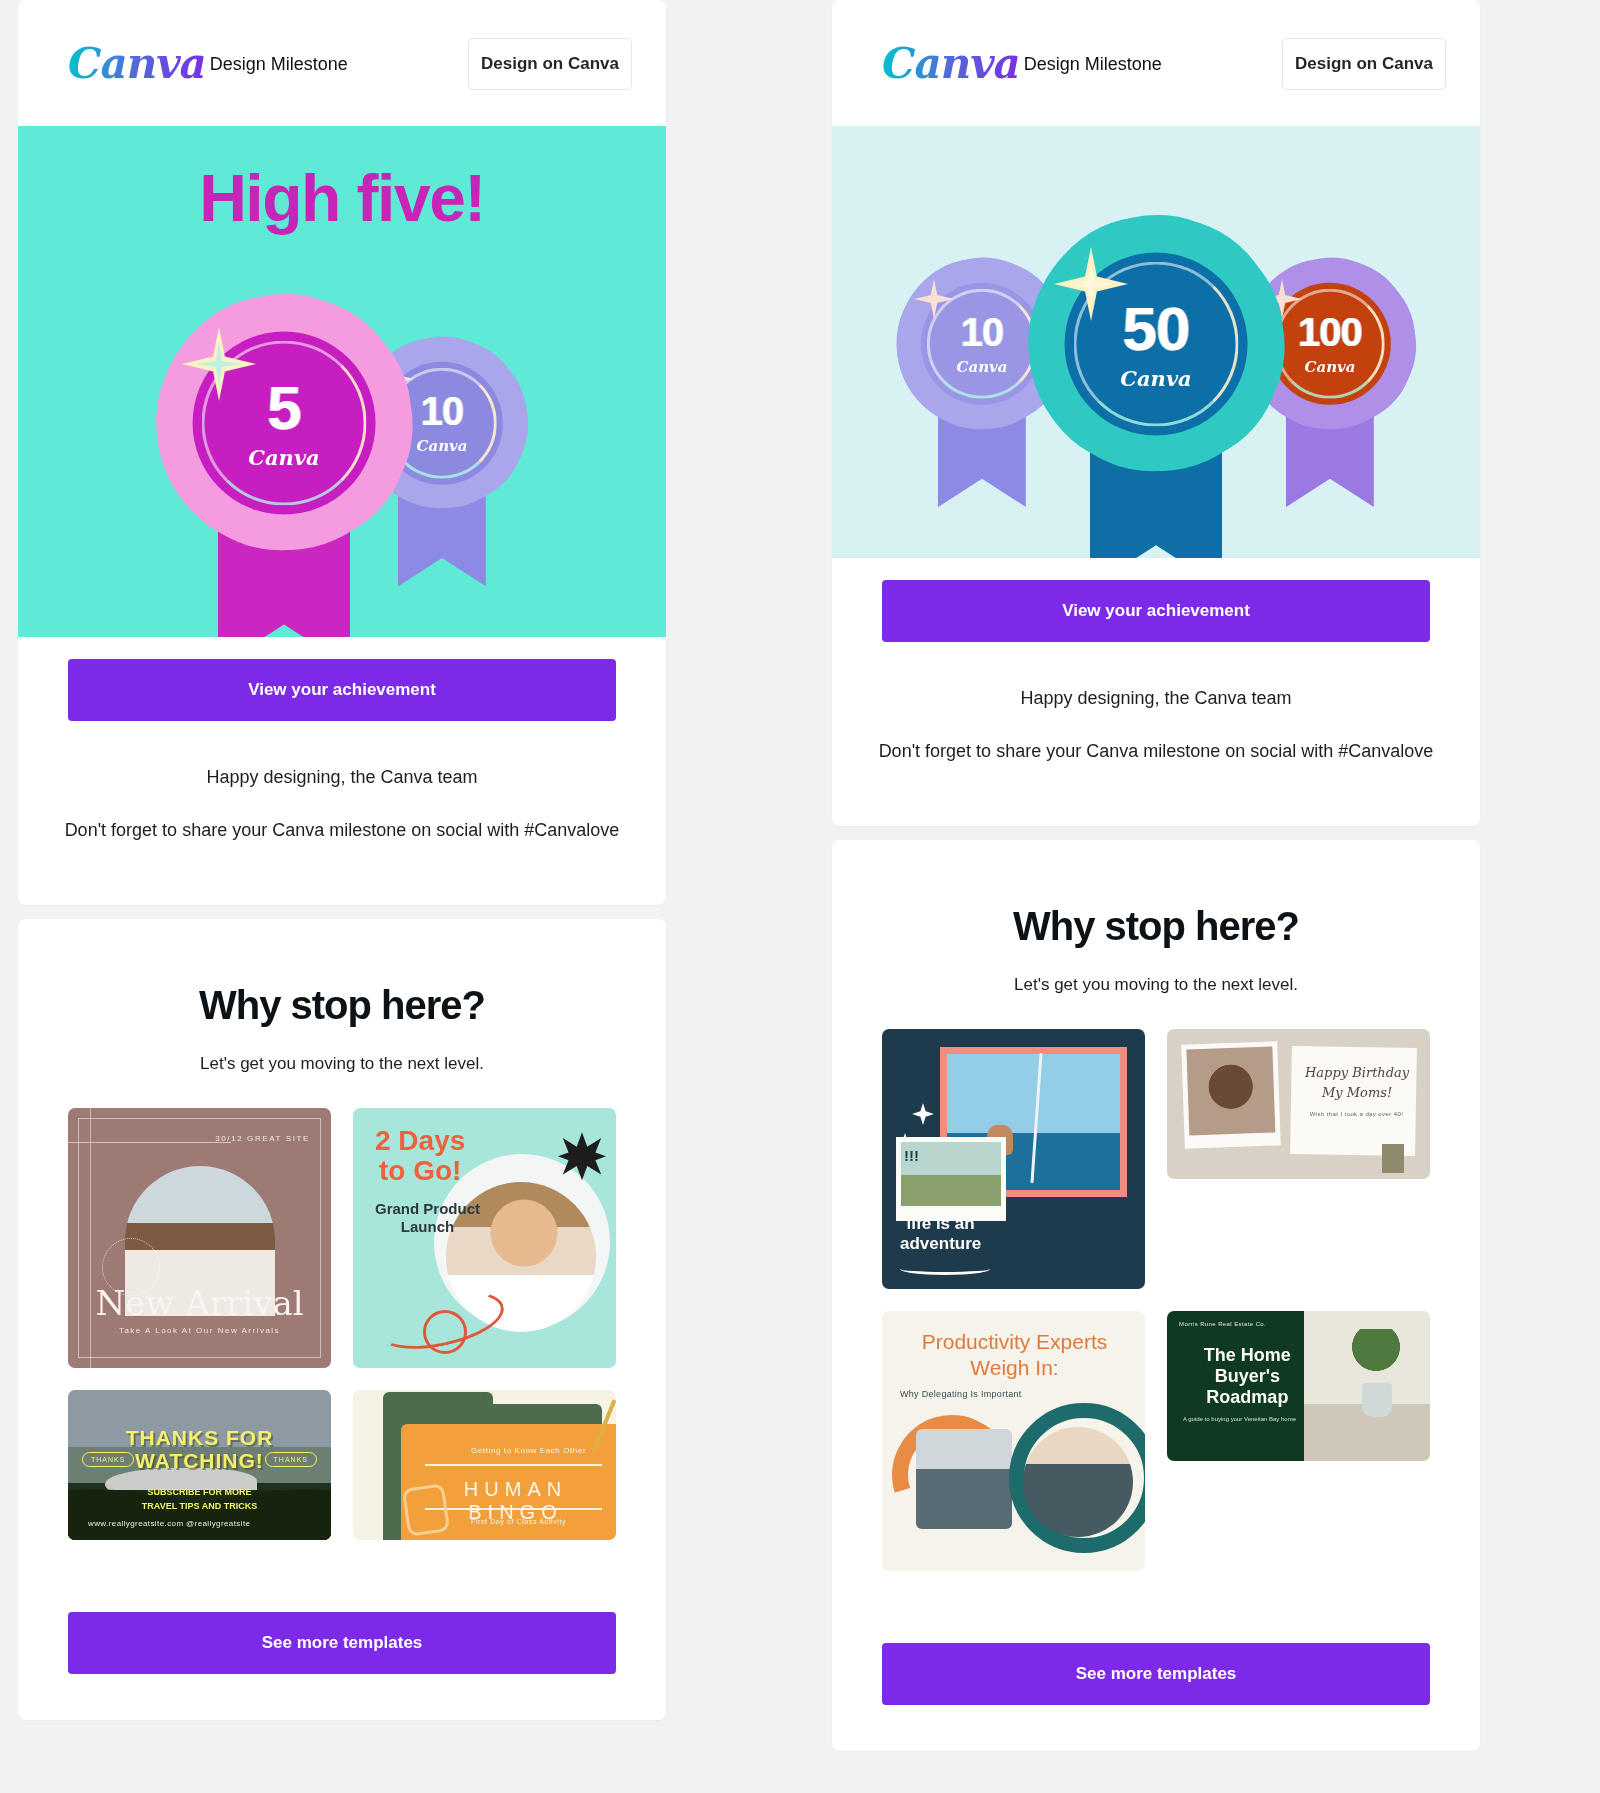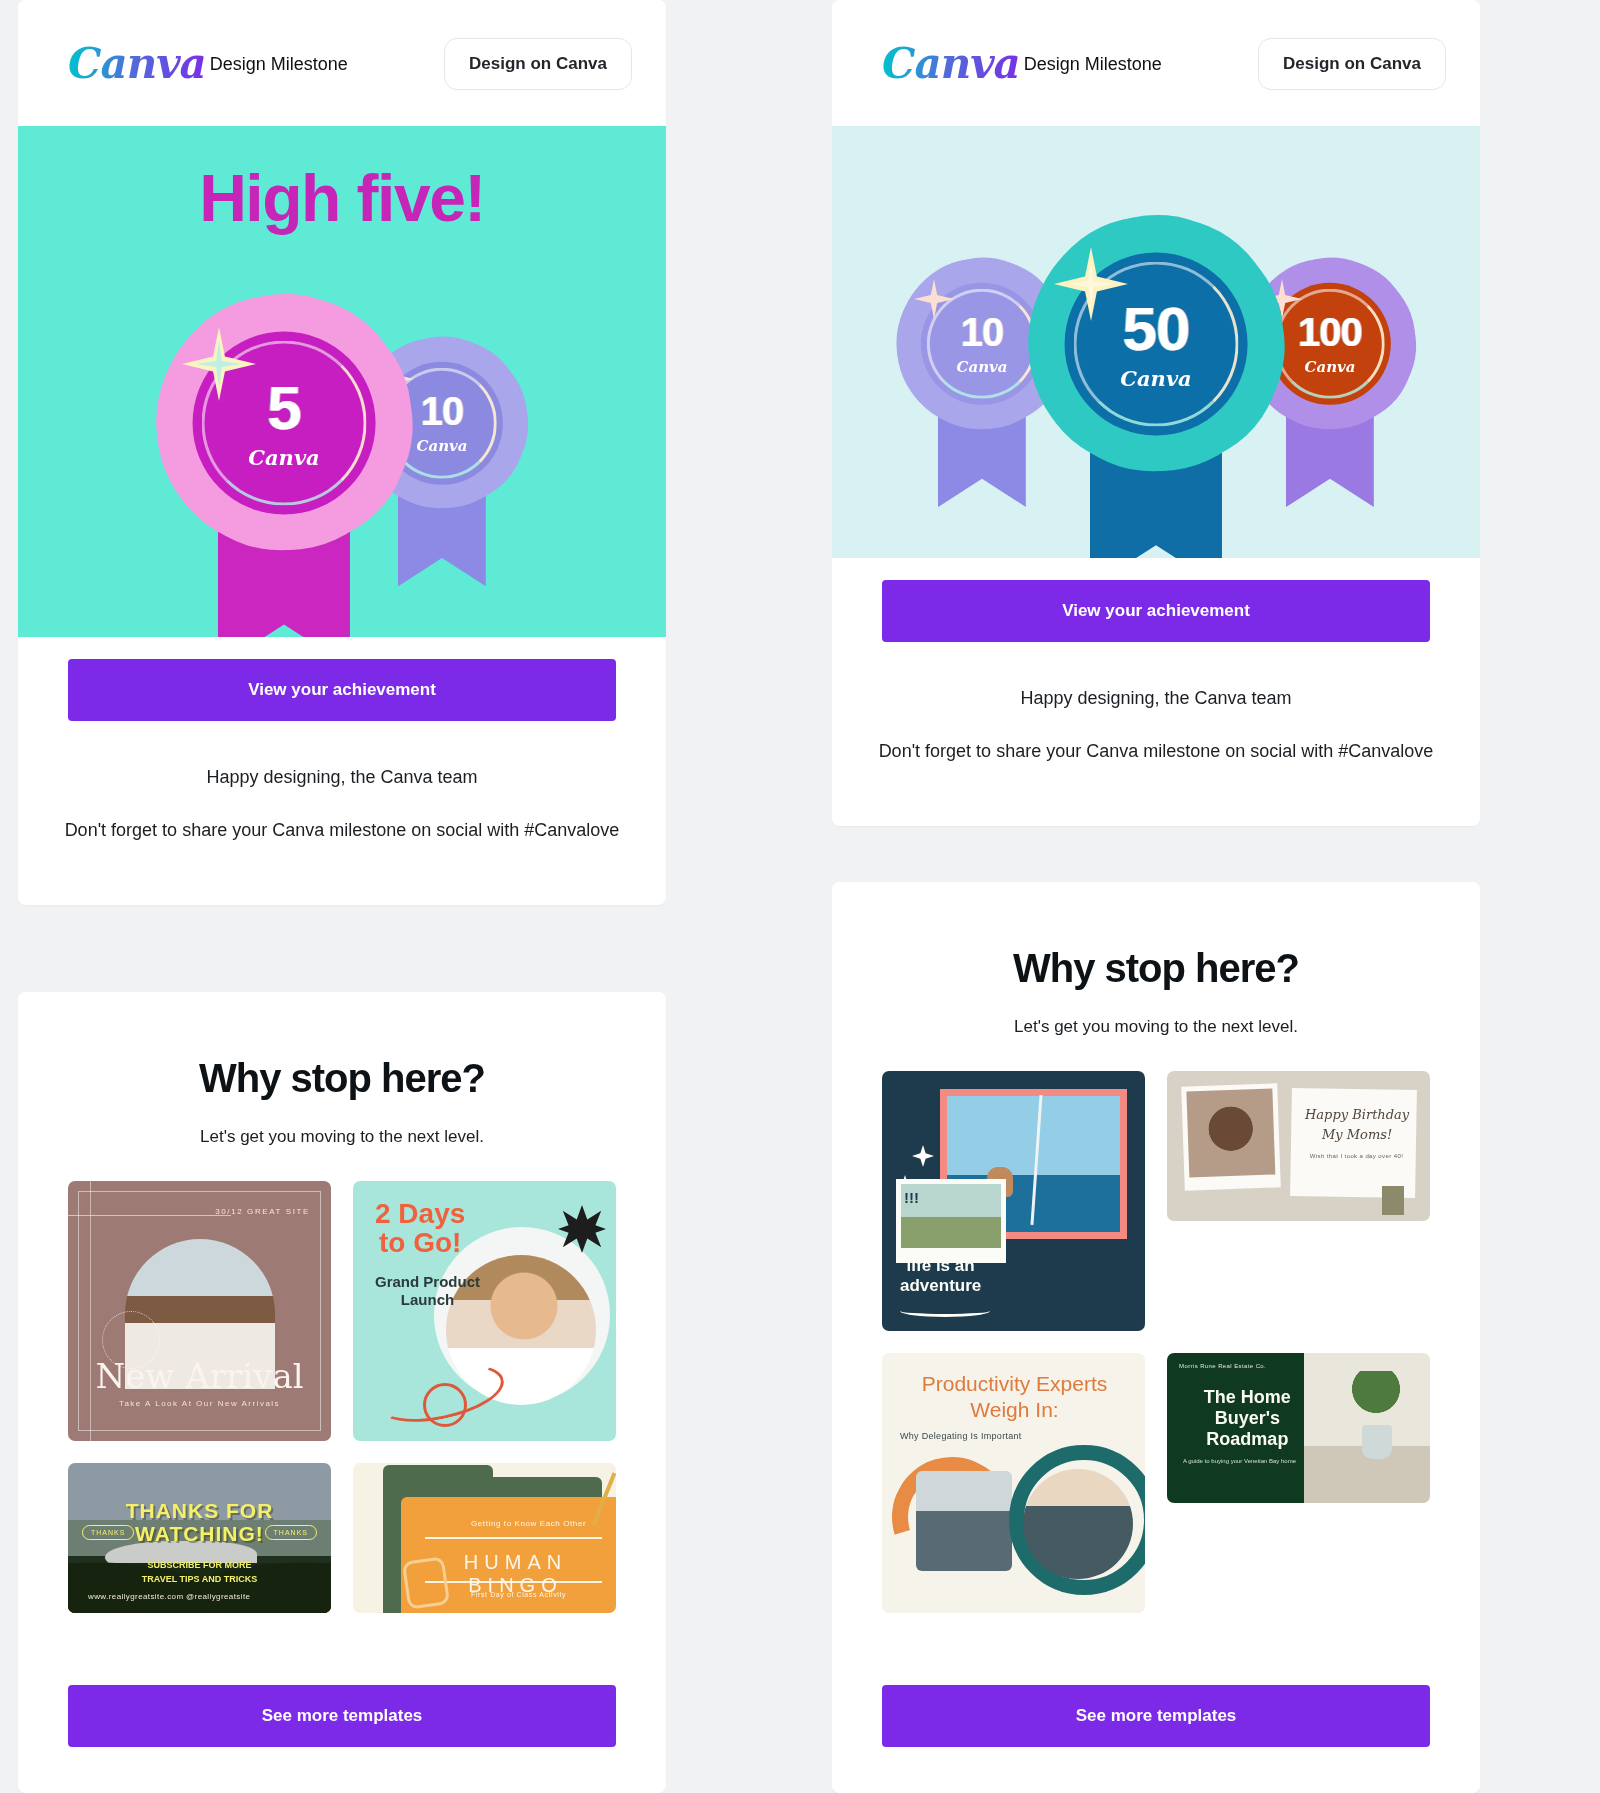--- a/index.html
+++ b/index.html
@@ -12,22 +12,21 @@
   .stage {
     position: relative;
     width: 1600px; height: 1793px;
     display: flex;
     gap: 68px;
     padding: 0 0 0 0;
   }
   .column {
     display: flex;
     flex-direction: column;
-    gap: 24px;
-    justify-content: space-between;
+    gap: 14px;
   }
   .col-left  { width: 648px; margin-left: 18px; }
   .col-right { width: 648px; margin-left: 24px; }
 
   .divider-gap { width: 6px; }
 
   .card {
     background: #ffffff;
     border-radius: 8px;
     overflow: hidden;
@@ -56,26 +55,26 @@
   }
   .hdr-title {
     font-size: 18px;
     font-weight: 400;
     color: #0d1216;
     white-space: nowrap;
   }
   .hdr-btn {
     margin-left: auto;
     border: 1px solid #e3e5e8;
-    border-radius: 13px;
+    border-radius: 5px;
     background: #fff;
     color: #23262b;
     font-size: 17px;
     font-weight: 700;
-    padding: 15px 24px;
+    padding: 15px 12px;
     cursor: pointer;
     white-space: nowrap;
     font-family: "Liberation Sans", sans-serif;
   }
 
   
   .hero {
     position: relative;
     padding: 38px 0 34px;
     text-align: center;

